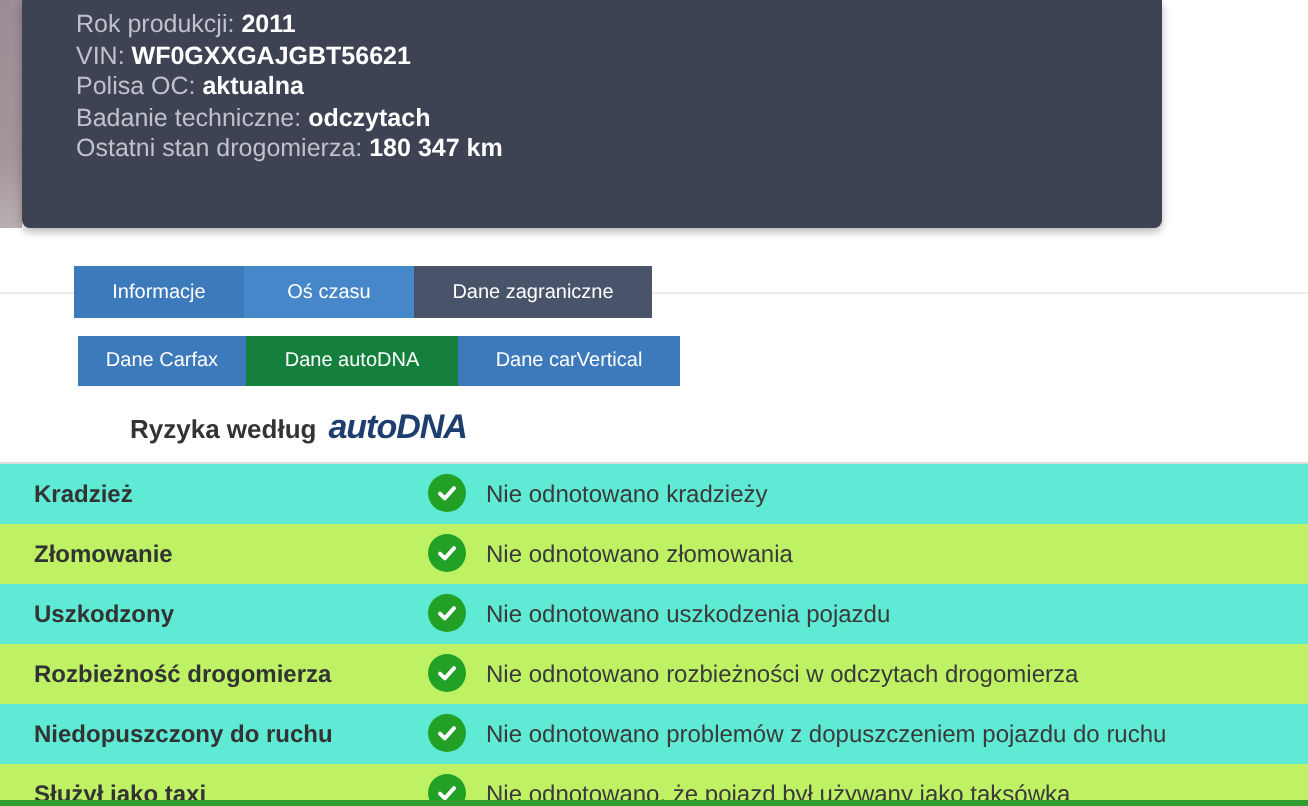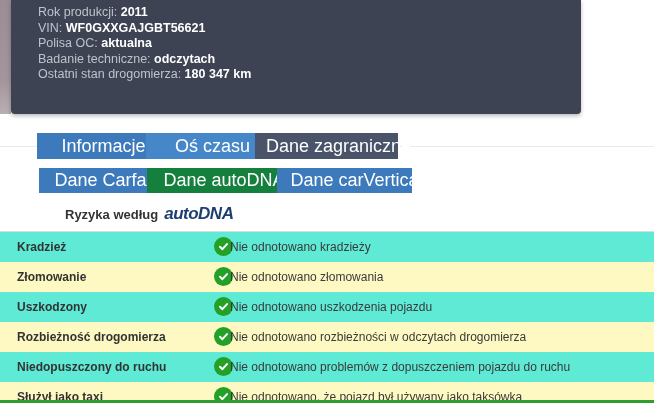--- a/index.html
+++ b/index.html
@@ -25,50 +25,50 @@
   .info-line{font-size:12.5px;line-height:15.5px;color:#bfc2cb;white-space:nowrap;}
   .info-line b{color:#ffffff;font-weight:bold;}
   
   .tab-rule{position:absolute;left:0;top:146px;width:654px;height:1px;background:#ebebeb;}
   
   .tabbar{position:absolute;display:flex;}
   .tabbar.primary{left:37px;top:133px;height:26px;}
   .tabbar.secondary{left:39px;top:168px;height:25px;}
   .tab{
     display:flex;align-items:center;justify-content:center;
-    color:#ffffff;font-size:18px;cursor:pointer;white-space:nowrap;padding-left:24px;
+    color:#ffffff;font-size:10px;cursor:pointer;white-space:nowrap;
   }
   .t-blue1{background:#3d7abc;}
   .t-blue2{background:#4687c9;}
   .t-dark{background:#49536a;}
   .t-slate{background:#15803d;}
   .w1{width:85px;} .w2{width:85px;} .w3{width:119px;}
   .w4{width:84px;} .w5{width:106px;} .w6{width:111px;}
   
   .section-head{position:absolute;left:17px;top:204px;height:24px;display:flex;align-items:baseline;}
   .head-text{font-size:13px;font-weight:bold;color:#333333;padding-left:48px;}
   .brand-logo{
     font-size:17px;font-weight:bold;font-style:italic;color:#1d3e6f;
     margin-left:6px;letter-spacing:-0.5px;
   }
   
   .risk-table{position:absolute;left:0;top:231px;width:654px;border-top:1px solid #dcdcdc;}
   .risk-row{position:relative;height:30px;background:#5eead4;}
-  .risk-row.alt{background:#fef9c3;}
+  .risk-row.alt{background:#bef264;}
   .risk-label{
     position:absolute;left:17px;top:0;height:30px;display:flex;align-items:center;
     font-size:12px;font-weight:bold;color:#333333;white-space:nowrap;
   }
   .risk-icon{
     position:absolute;left:214px;top:5px;width:19px;height:19px;border-radius:50%;
     background:#22a126;display:flex;align-items:center;justify-content:center;
   }
   .risk-icon svg{display:block;}
   .risk-value{
-    position:absolute;left:230px;top:0;height:30px;display:flex;align-items:center;
+    position:absolute;left:243px;top:0;height:30px;display:flex;align-items:center;
     font-size:12px;color:#3a3a3a;white-space:nowrap;text-align:right;
   }
   
   .bottom-line{position:absolute;left:0;top:400px;width:654px;height:3px;background:#2f9e2f;}
 </style>
 </head>
 <body>
 
 <div class="left-strip"></div>
 

